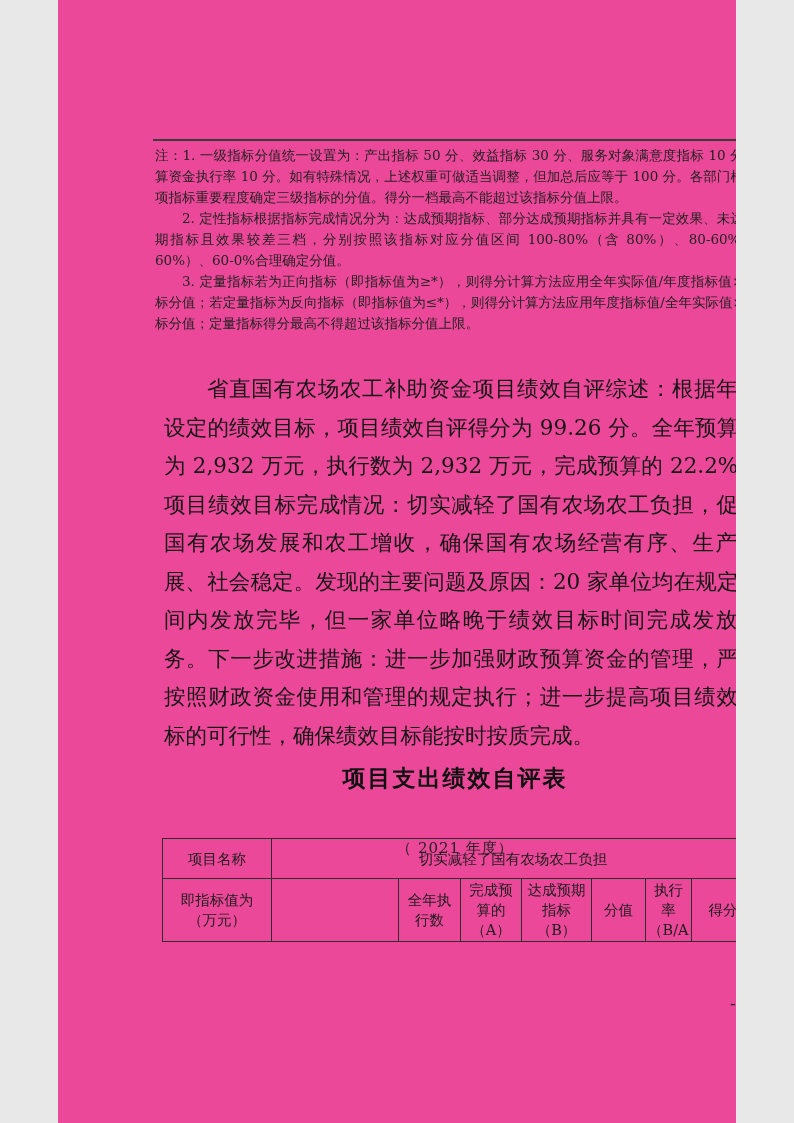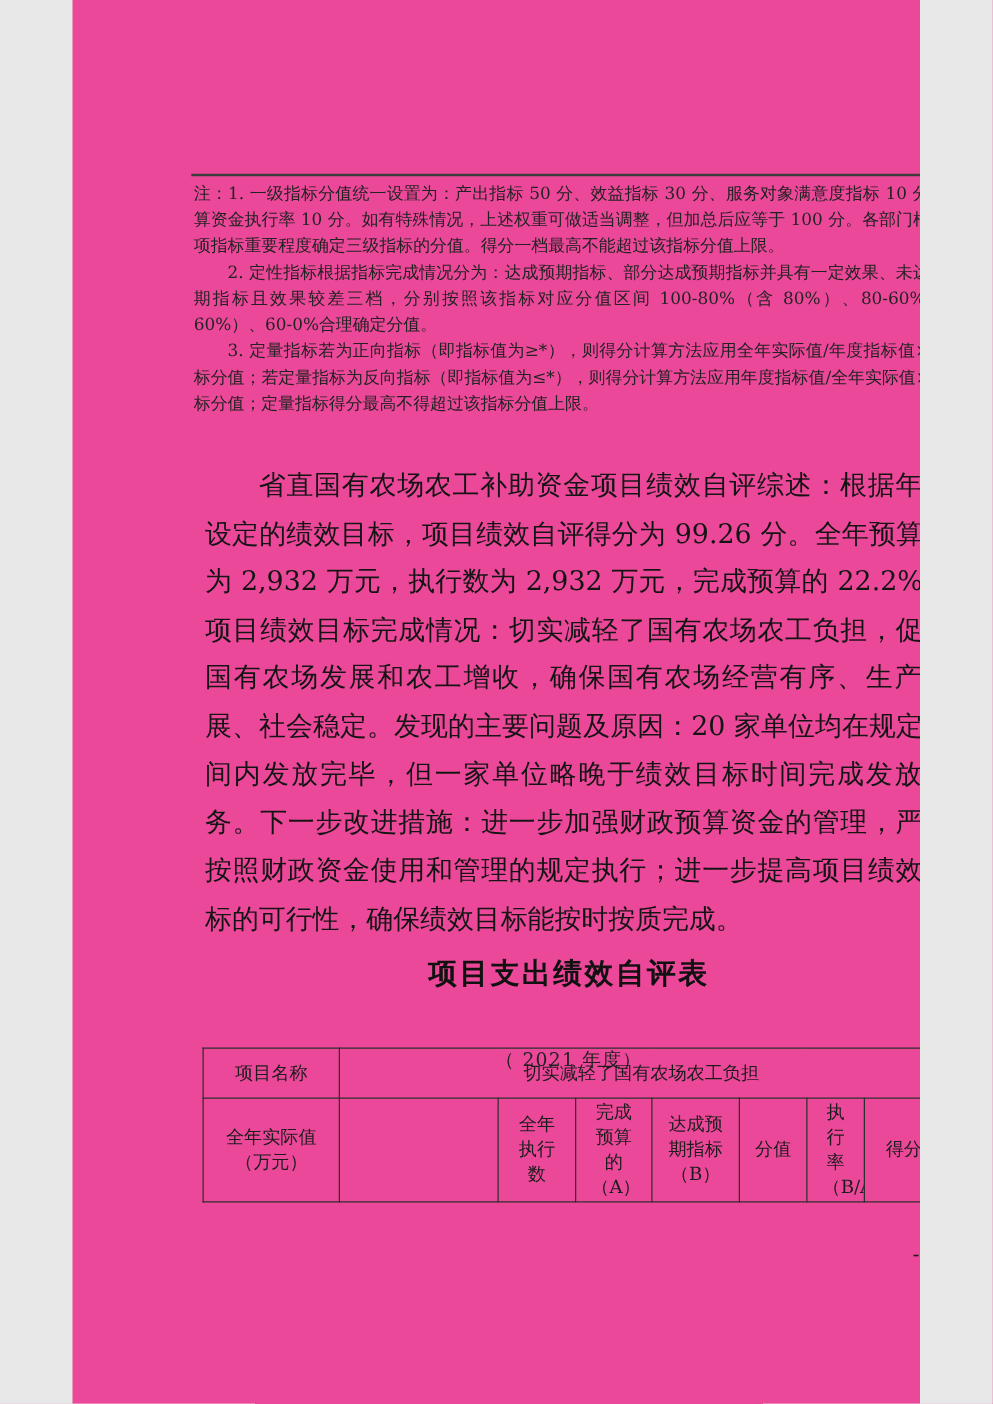--- a/index.html
+++ b/index.html
@@ -40,21 +40,21 @@
     letter-spacing:1px;
   }
   table.eval{
     position:absolute;left:104px;top:838px;
     width:592px;border-collapse:collapse;table-layout:fixed;
   }
   table.eval td{
     border:1.6px solid #2e2e2e;
     text-align:center;vertical-align:middle;
     font-size:14.5px;line-height:20px;color:#1c1c1c;
-    padding:1px 12px;
+    padding:1px 2px;
     overflow:hidden;
   }
   tr.r1{height:40px;}
   tr.r2{height:50px;}
   tr.r3{height:55px;}
   td.pre{white-space:pre-line;}
   .page-number{
     position:absolute;left:670px;top:994px;
     font-size:16px;letter-spacing:2px;color:#1c1c1c;
     font-family:"DejaVu Sans Mono","Liberation Mono",monospace;
@@ -88,21 +88,21 @@
       <col style="width:54px">
       <col style="width:46px">
       <col style="width:63px">
     </colgroup>
     <tbody>
         <tr class="r1">
       <td>项目名称</td>
       <td colspan="7">切实减轻了国有农场农工负担</td>
     </tr>
     <tr class="r3">
-      <td class="pre">全年实际值
+      <td class="pre">即指标值为
 （万元）</td>
       <td></td>
       <td>全年执行数</td>
       <td>完成预算的（A）</td>
       <td>达成预期指标（B）</td>
       <td>分值</td>
       <td>执行率（B/A）</td>
       <td>得分</td>
     </tr>
   </tbody>

